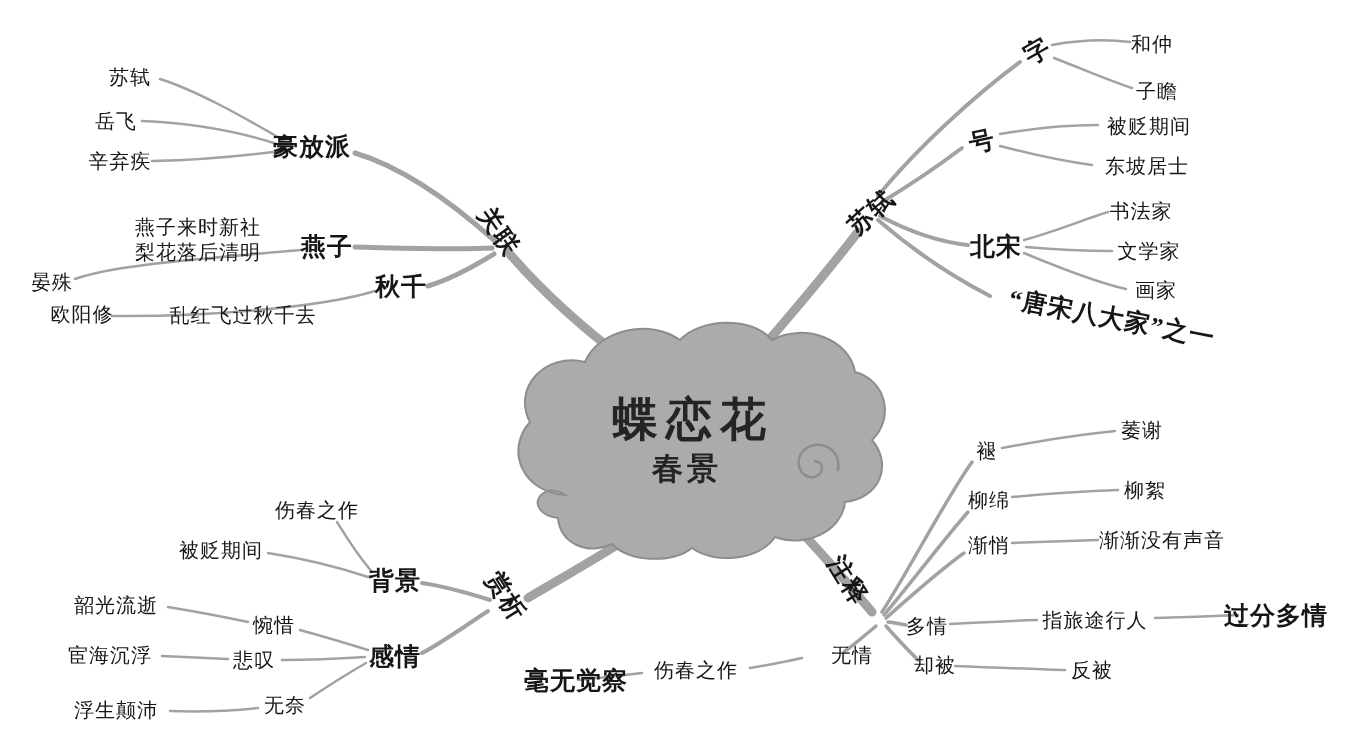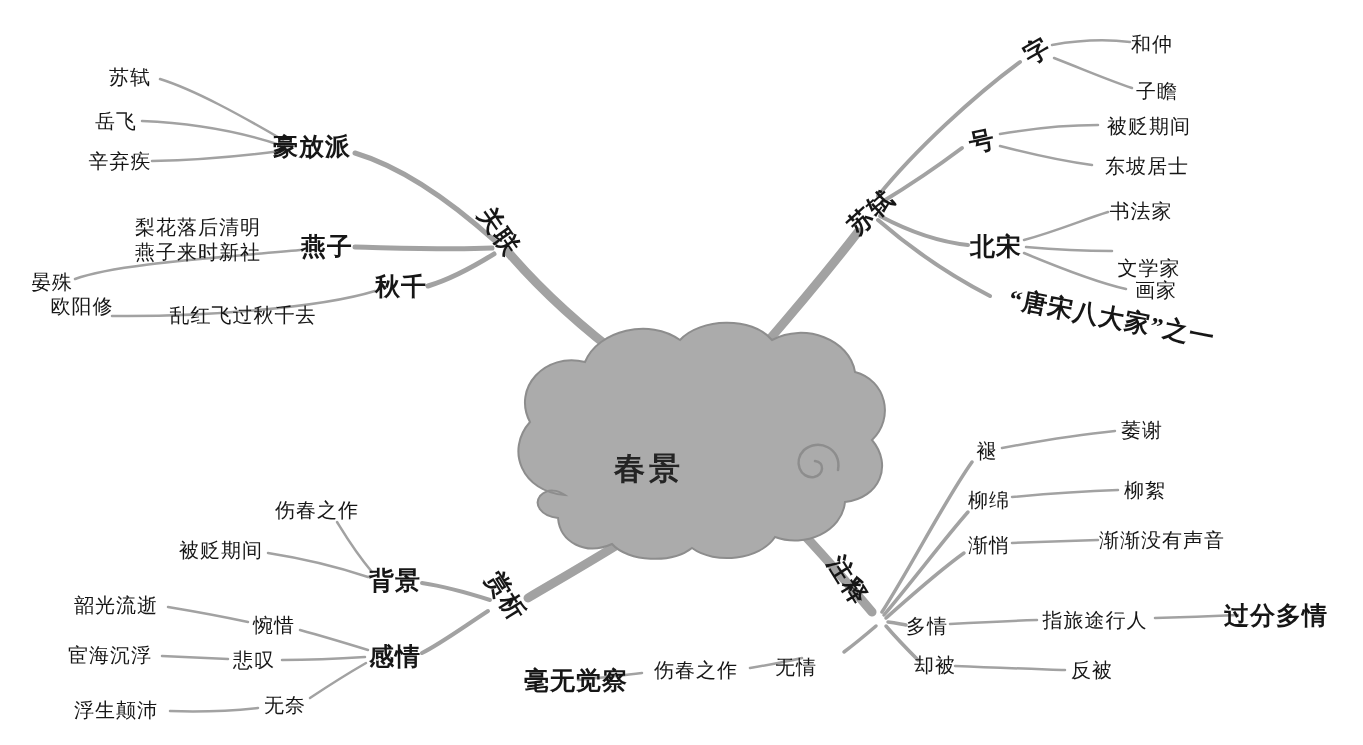--- a/index.html
+++ b/index.html
@@ -5,21 +5,21 @@
   html,body{margin:0;padding:0;background:#ffffff;}
   #stage{position:relative;width:1363px;height:745px;background:#ffffff;overflow:hidden;
          font-family:"Liberation Serif","DejaVu Serif",serif;}
   #edges{position:absolute;left:0;top:0;width:1363px;height:745px;}
   .node{position:absolute;transform:translate(-50%,-50%);white-space:nowrap;
         font-size:20px;font-weight:500;color:#161616;letter-spacing:1px;}
   .node.big{font-size:25px;font-weight:600;}
   .quote2{text-align:center;line-height:1.25;}
   #center-title{position:absolute;left:693px;top:420px;transform:translate(-50%,-50%);
         font-size:46px;font-weight:700;letter-spacing:8px;color:#242424;white-space:nowrap;}
-  #center-subtitle{position:absolute;left:649px;top:469px;transform:translate(-50%,-50%);
+  #center-subtitle{position:absolute;left:687px;top:469px;transform:translate(-50%,-50%);
         font-size:31px;font-weight:700;letter-spacing:4px;color:#242424;white-space:nowrap;}
 </style>
 </head>
 <body>
 
 <div id="stage">
 
   <svg id="edges" viewBox="0 0 1363 745" fill="none" stroke="#a2a2a2" stroke-linecap="round">
 
     <g>
@@ -93,63 +93,64 @@
                C 842 532 805 548 775 537
                C 760 560 715 565 692 548
                C 672 564 628 562 612 544
                C 585 556 560 542 558 518
                C 540 516 534 504 540 496
                C 548 488 558 490 565 495 Z" fill="#ababab" stroke="#8d8d8d" stroke-width="2"></path>
       <path d="M 838 470 C 842 448 818 438 804 450 C 793 461 800 479 814 477 C 824 475 825 462 815 461" fill="none" stroke="#8d8d8d" stroke-width="2.5"></path>
     </g>
   </svg>
 
+  <div id="center-title">蝶恋花</div>
   <div id="center-subtitle">春景</div>
 
   <div class="node big" style="left:499px;top:231px;transform:translate(-50%,-50%) rotate(55deg);">关联</div>
   <div class="node big" style="left:312px;top:146px;">豪放派</div>
   <div class="node" style="left:130px;top:77px;">苏轼</div>
   <div class="node" style="left:116px;top:121px;">岳飞</div>
   <div class="node" style="left:120px;top:161px;">辛弃疾</div>
   <div class="node big" style="left:327px;top:246px;">燕子</div>
   <div class="node quote2" style="left:198px;top:240px;">
+    <div>燕子来时新社</div>
     <div>梨花落后清明</div>
-    <div>燕子来时新社</div>
   </div>
   <div class="node" style="left:52px;top:282px;">晏殊</div>
   <div class="node big" style="left:401px;top:286px;">秋千</div>
   <div class="node" style="left:243px;top:315px;">乱红飞过秋千去</div>
-  <div class="node" style="left:82px;top:306px;">欧阳修</div>
+  <div class="node" style="left:82px;top:314px;">欧阳修</div>
 
   <div class="node big" style="left:871px;top:212px;transform:translate(-50%,-50%) rotate(-42deg);">苏轼</div>
   <div class="node big" style="left:1037px;top:51px;transform:translate(-50%,-50%) rotate(-30deg);">字</div>
   <div class="node" style="left:1152px;top:44px;">和仲</div>
   <div class="node" style="left:1157px;top:91px;">子瞻</div>
   <div class="node big" style="left:982px;top:141px;transform:translate(-50%,-50%) rotate(-12deg);">号</div>
   <div class="node" style="left:1149px;top:126px;">被贬期间</div>
   <div class="node" style="left:1147px;top:166px;">东坡居士</div>
   <div class="node big" style="left:996px;top:246px;">北宋</div>
   <div class="node" style="left:1141px;top:211px;">书法家</div>
-  <div class="node" style="left:1149px;top:251px;margin-top:17px;">文学家</div>
+  <div class="node" style="left:1149px;top:251px;">文学家</div>
   <div class="node" style="left:1156px;top:290px;">画家</div>
   <div class="node big" style="left:1112px;top:318px;transform:translate(-50%,-50%) rotate(11deg);">“唐宋八大家”之一</div>
 
   <div class="node big" style="left:848px;top:580px;transform:translate(-50%,-50%) rotate(58deg);">注释</div>
   <div class="node" style="left:987px;top:451px;">褪</div>
   <div class="node" style="left:1142px;top:430px;">萎谢</div>
   <div class="node" style="left:989px;top:500px;">柳绵</div>
   <div class="node" style="left:1145px;top:490px;">柳絮</div>
   <div class="node" style="left:989px;top:545px;">渐悄</div>
   <div class="node" style="left:1162px;top:540px;">渐渐没有声音</div>
   <div class="node" style="left:927px;top:626px;">多情</div>
   <div class="node" style="left:1095px;top:620px;">指旅途行人</div>
   <div class="node big" style="left:1276px;top:615px;">过分多情</div>
   <div class="node" style="left:935px;top:665px;">却被</div>
   <div class="node" style="left:1092px;top:670px;">反被</div>
-  <div class="node" style="left:796px;top:655px;margin-top:12px;">无情</div>
+  <div class="node" style="left:852px;top:655px;">无情</div>
   <div class="node" style="left:696px;top:670px;">伤春之作</div>
   <div class="node big" style="left:540px;top:680px;margin-left:36px;">毫无觉察</div>
 
   <div class="node big" style="left:506px;top:596px;transform:translate(-50%,-50%) rotate(58deg);">赏析</div>
   <div class="node big" style="left:395px;top:580px;">背景</div>
   <div class="node" style="left:317px;top:510px;">伤春之作</div>
   <div class="node" style="left:221px;top:550px;">被贬期间</div>
   <div class="node big" style="left:395px;top:656px;">感情</div>
   <div class="node" style="left:274px;top:625px;">惋惜</div>
   <div class="node" style="left:116px;top:605px;">韶光流逝</div>

